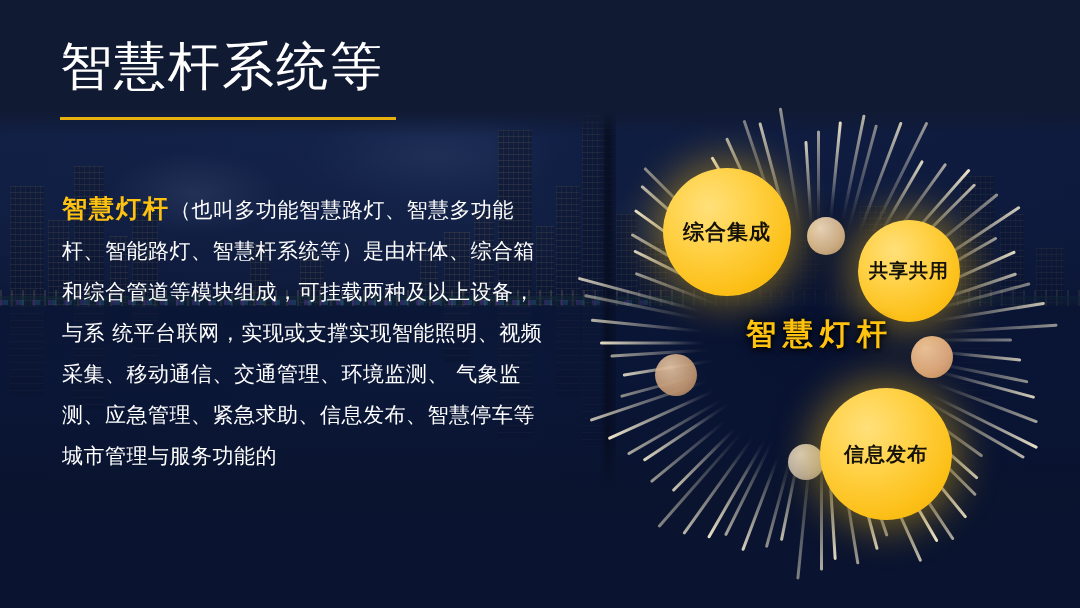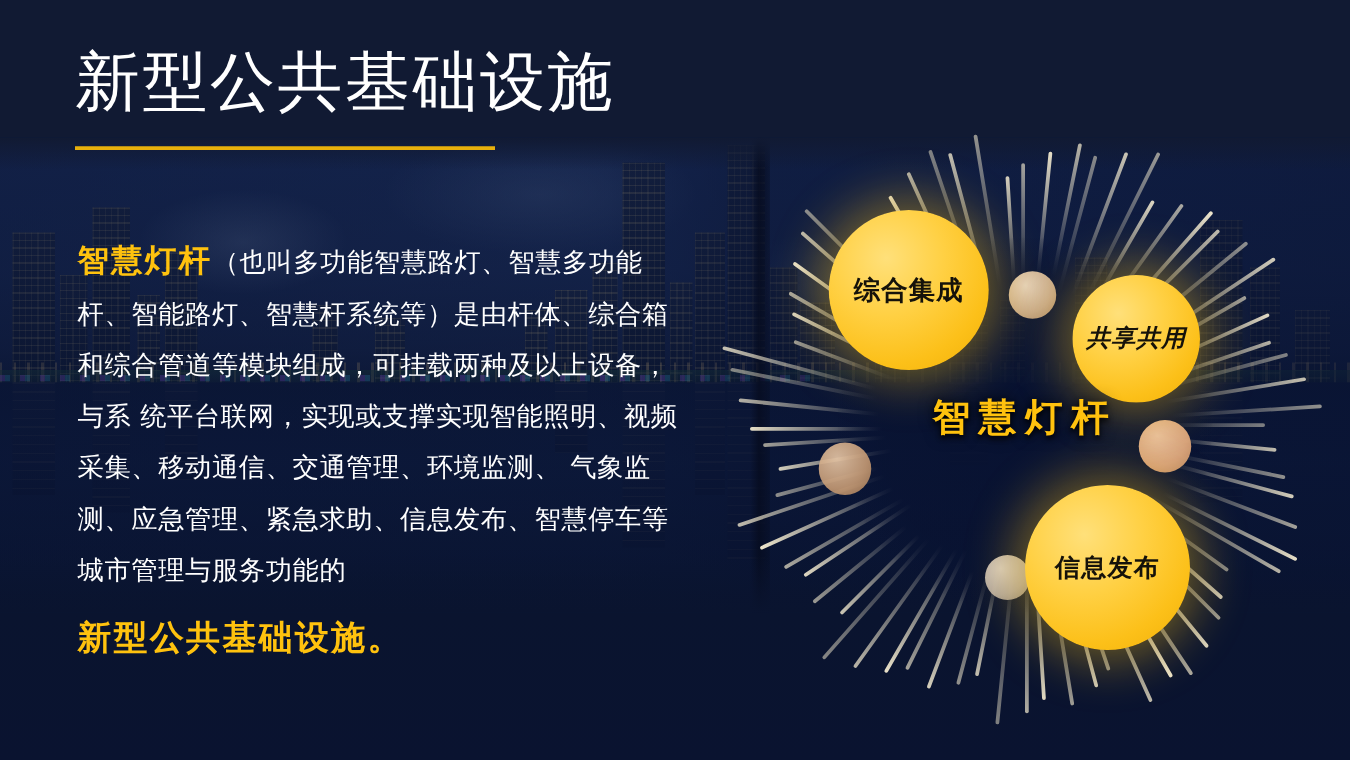--- a/index.html
+++ b/index.html
@@ -75,21 +75,21 @@
        border-radius:50%;background:radial-gradient(circle,rgba(8,18,49,.85) 0%,rgba(8,18,49,.6) 55%,rgba(8,18,49,0) 72%);}
 
   .node{position:absolute;border-radius:50%;
        background:radial-gradient(circle at 36% 30%,#ffe07a 0%,#ffd043 38%,#fcc019 70%,#f0ae05 100%);
        box-shadow:0 0 38px 10px rgba(255,196,20,.40);
        display:flex;align-items:center;justify-content:center;}
   .node span{color:#15120a;font-weight:bold;letter-spacing:1px;
        font-family:"DejaVu Sans","Liberation Sans",sans-serif;}
   .n1{left:63px;top:58px;width:128px;height:128px;}
   .n1 span{font-size:21px;}
-  .n2{left:258px;top:110px;width:102px;height:102px;font-style:italic;}
+  .n2{left:258px;top:110px;width:102px;height:102px;}
   .n2 span{font-size:19px;}
   .n3{left:64px;top:290px;width:112px;height:112px;}
   .n3 span{font-size:19px;}
   .n4{left:220px;top:278px;width:132px;height:132px;}
   .n4 span{font-size:20px;}
 
   .dot{position:absolute;border-radius:50%;}
   .d1{left:207px;top:107px;width:38px;height:38px;
       background:radial-gradient(circle at 35% 30%,#f7e2c8,#d9b893 60%,#b58f68 100%);opacity:.92;}
   .d2{left:311px;top:226px;width:42px;height:42px;
@@ -155,27 +155,26 @@
 
     <div class="band-veil"></div>
     <div class="seam"></div>
     <div class="band-fade-top"></div>
     <div class="band-fade-bot"></div>
   </div>
 
   <div class="top-band"></div>
   <div class="bot-band"></div>
 
-  <div class="title">新型公共基础设施</div>
+  <div class="title">智慧杆系统等</div>
   <div class="rule"></div>
 
   <div class="body-copy">
     <span class="hl">智慧灯杆</span><span>（也叫多功能智慧路灯、智慧多功能杆、智能路灯、智慧杆系统等）是由杆体、综合箱和综合管道等模块组成，可挂载两种及以上设备，与系 统平台联网，实现或支撑实现智能照明、视频采集、移动通信、交通管理、环境监测、 气象监测、应急管理、紧急求助、信息发布、智慧停车等城市管理与服务功能的</span>
   </div>
-  <div class="closing">新型公共基础设施。</div>
 
   <div class="diagram">
     <div class="burst" id="burst">
         <div class="ray" style="left:0;top:0;width:84px;transform:rotate(0deg) translateX(108px) translateY(-1.5px);opacity:0.50;"></div>
         <div class="ray" style="left:0;top:0;width:91px;transform:rotate(5.7deg) translateX(111px) translateY(-1.5px);opacity:0.79;"></div>
         <div class="ray" style="left:0;top:0;width:98px;transform:rotate(11.4deg) translateX(114px) translateY(-1.5px);opacity:0.58;"></div>
         <div class="ray" style="left:0;top:0;width:105px;transform:rotate(15deg) translateX(117px) translateY(-1.5px);opacity:0.87;"></div>
         <div class="ray" style="left:0;top:0;width:112px;transform:rotate(20.7deg) translateX(120px) translateY(-1.5px);opacity:0.66;"></div>
         <div class="ray" style="left:0;top:0;width:119px;transform:rotate(26.4deg) translateX(123px) translateY(-1.5px);opacity:0.95;"></div>
         <div class="ray" style="left:0;top:0;width:126px;transform:rotate(30deg) translateX(109px) translateY(-1.5px);opacity:0.74;"></div>

